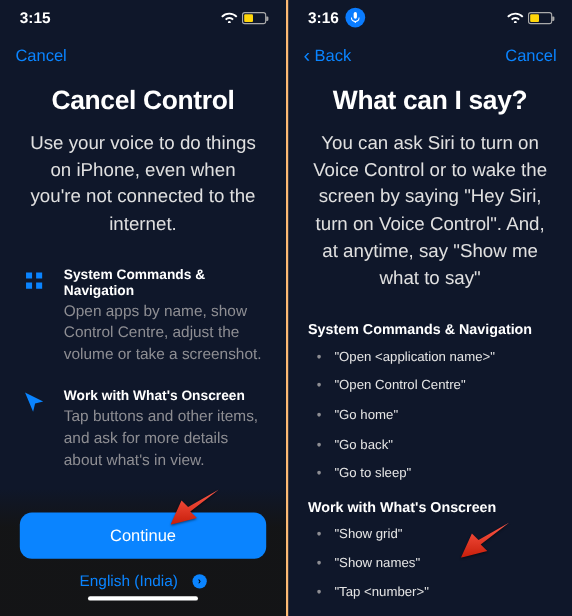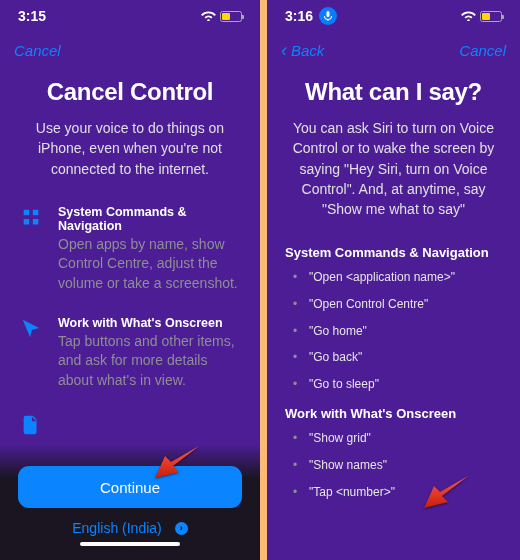--- a/index.html
+++ b/index.html
@@ -6,27 +6,27 @@
     body {
       display: flex;
       width: 520px;
       height: 560px;
       font-family: -apple-system, BlinkMacSystemFont, "Segoe UI", sans-serif;
       background: #000;
     }
     .screen {
       width: 260px;
       height: 560px;
-      background: #4c1d95;
+      background: #0f172a;
       display: flex;
       flex-direction: column;
       position: relative;
       overflow: hidden;
     }
-    .screen + .screen { border-left: 7px solid #fdba74; }
+    .screen + .screen { border-left: 2px solid #fdba74; }
     .status-bar {
       height: 32px;
       display: flex;
       align-items: center;
       justify-content: space-between;
       padding: 0 18px;
       color: #fff;
       font-size: 14px;
       font-weight: 600;
     }
@@ -39,40 +39,39 @@
       font-size: 10px; color: #fff;
     }
     .nav-bar {
       height: 36px;
       display: flex;
       align-items: center;
       justify-content: space-between;
       padding: 0 14px;
       color: #0a84ff;
       font-size: 15px;
-      font-style: italic;
     }
     .nav-left, .nav-right { display: flex; align-items: center; gap: 2px; cursor: pointer; }
     .nav-left .chev { font-size: 18px; margin-right: 2px; }
     .content {
       flex: 1;
       padding: 0 18px;
       overflow: hidden;
       color: #fff;
     }
     h1.title {
       font-size: 24px;
       font-weight: 700;
       text-align: center;
       margin: 10px 0 12px;
       letter-spacing: -0.3px;
     }
     .subtitle {
       text-align: center;
-      font-size: 14px;
+      font-size: 17px;
       color: #e0e0e0;
       line-height: 1.45;
       margin-bottom: 26px;
       padding: 0 4px;
     }
     .feature {
       display: flex;
       gap: 14px;
       margin-bottom: 22px;
     }

